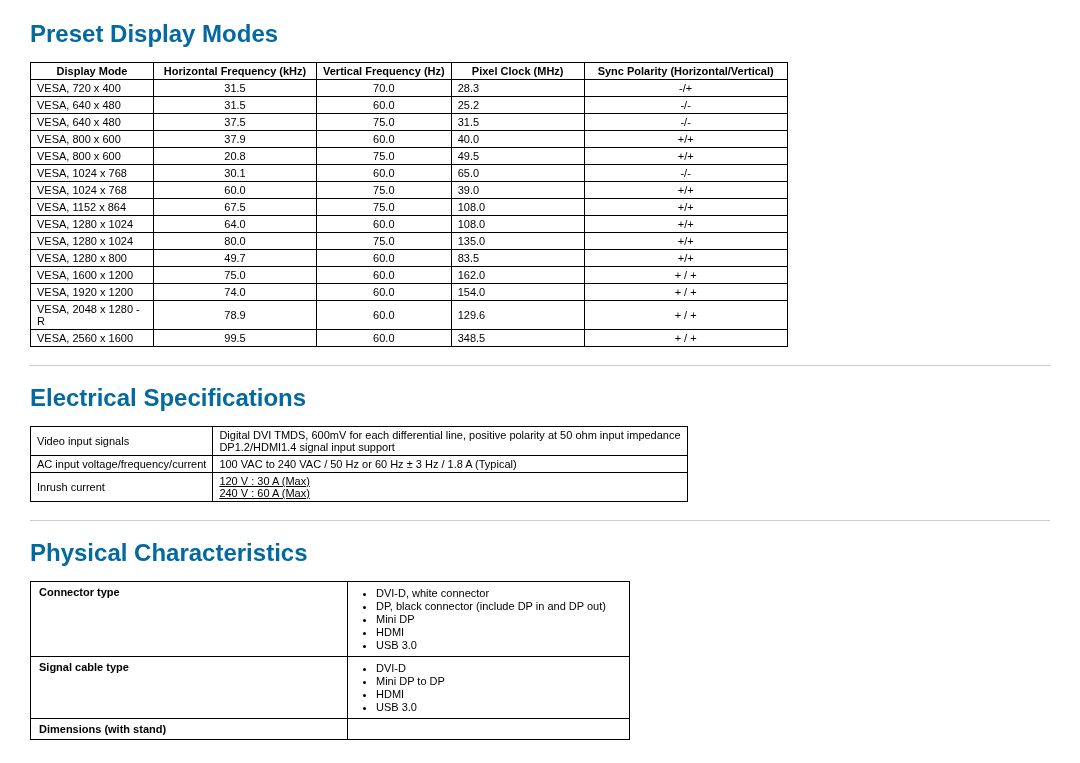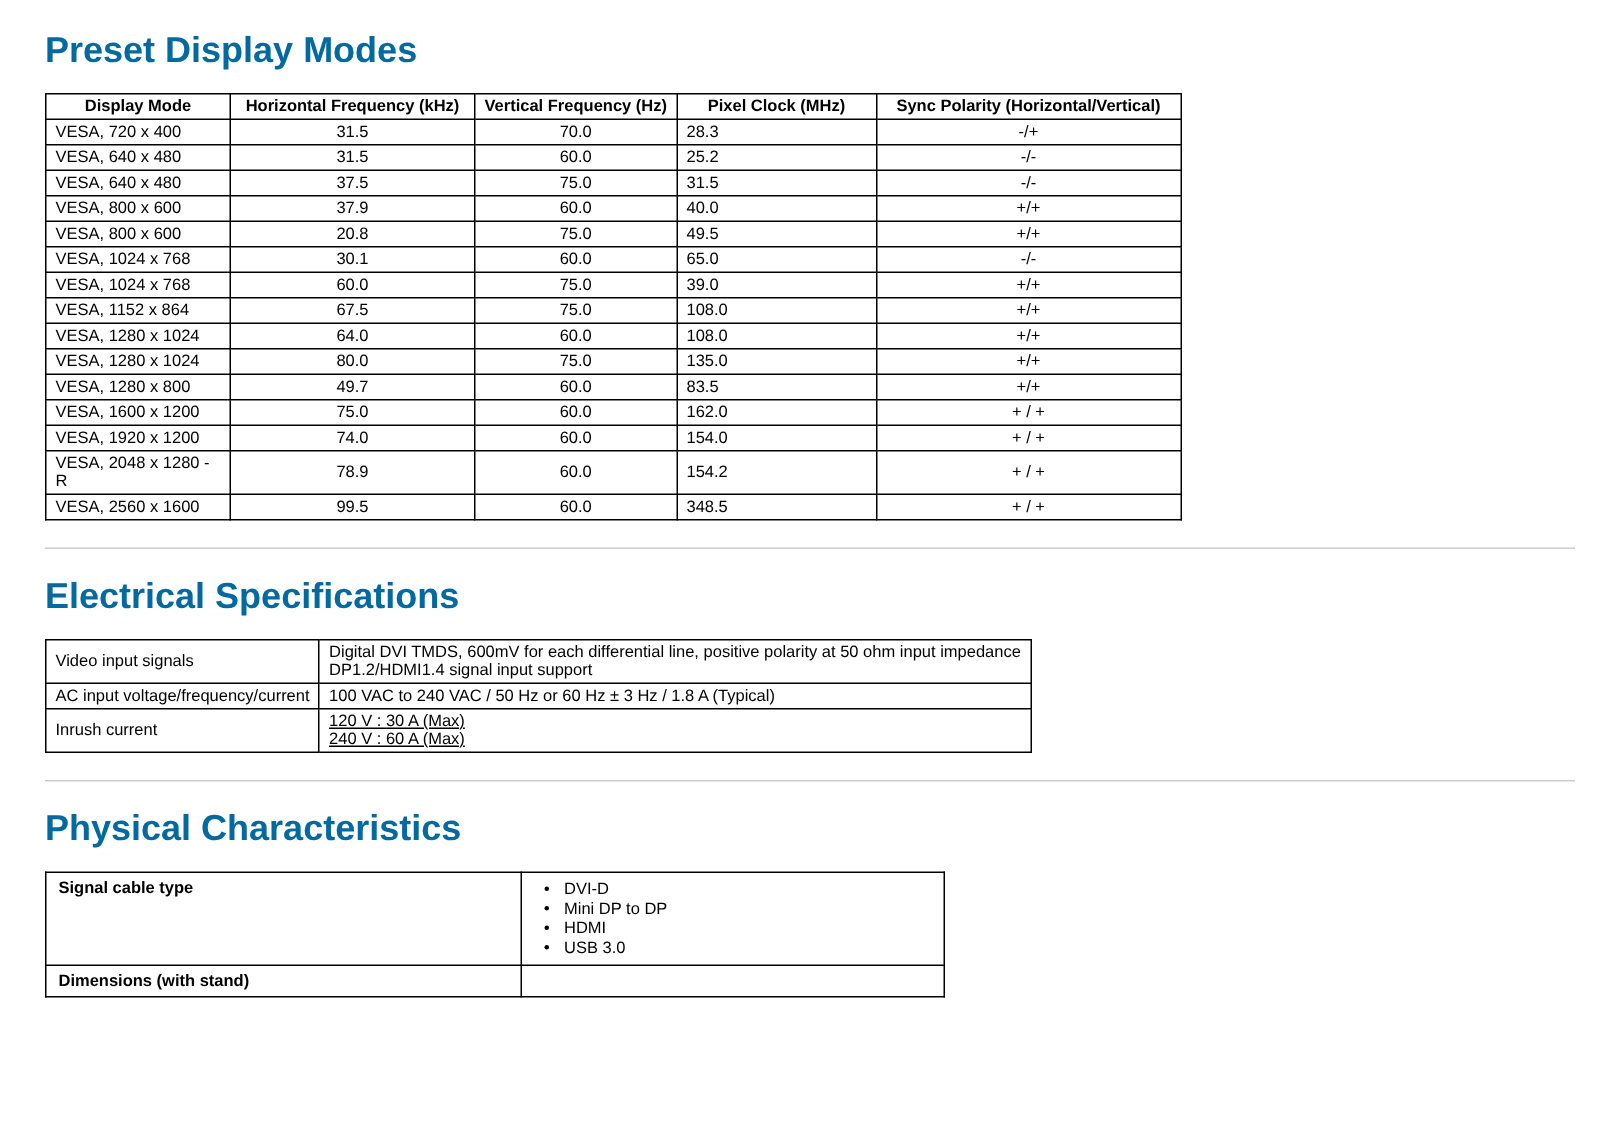--- a/index.html
+++ b/index.html
@@ -170,21 +170,21 @@
         <td class="cell-mode">VESA, 1920 x 1200</td>
         <td class="cell-hf">74.0</td>
         <td class="cell-vf">60.0</td>
         <td class="cell-pc">154.0</td>
         <td class="cell-sp">+ / +</td>
       </tr>
       <tr>
         <td class="cell-mode">VESA, 2048 x 1280 - R</td>
         <td class="cell-hf">78.9</td>
         <td class="cell-vf">60.0</td>
-        <td class="cell-pc">154.2</td>
+        <td class="cell-pc">129.6</td>
         <td class="cell-sp">+ / +</td>
       </tr>
       <tr>
         <td class="cell-mode">VESA, 2560 x 1600</td>
         <td class="cell-hf">99.5</td>
         <td class="cell-vf">60.0</td>
         <td class="cell-pc">348.5</td>
         <td class="cell-sp">+ / +</td>
       </tr>
     </tbody>
@@ -210,20 +210,32 @@
 240 V : 60 A (Max)</td>
       </tr>
     </tbody>
 </table>
 
 <hr class="section-hr">
 
 <h2>Physical Characteristics</h2>
 <table class="physical">
   <tbody id="phys-body">
+      <tr>
+        <td class="pc-label">Connector type</td>
+        <td>
+          <ul class="pc-list">
+            <li>DVI-D, white connector</li>
+            <li>DP, black connector (include DP in and DP out)</li>
+            <li>Mini DP</li>
+            <li>HDMI</li>
+            <li>USB 3.0</li>
+          </ul>
+        </td>
+      </tr>
       <tr>
         <td class="pc-label">Signal cable type</td>
         <td>
           <ul class="pc-list">
             <li>DVI-D</li>
             <li>Mini DP to DP</li>
             <li>HDMI</li>
             <li>USB 3.0</li>
           </ul>
         </td>

